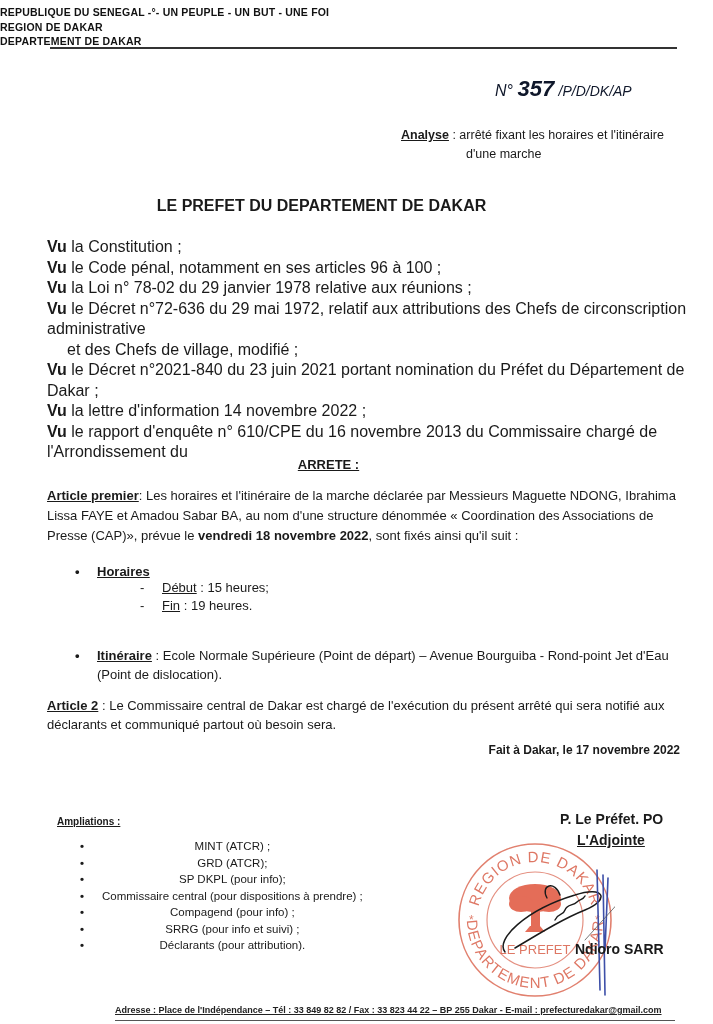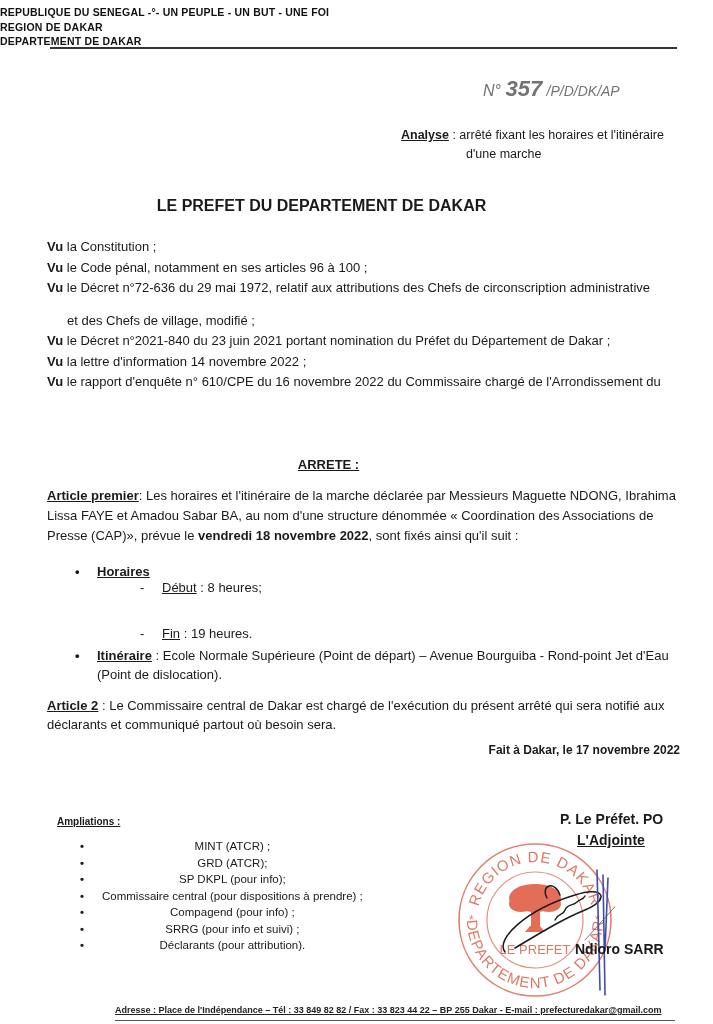--- a/index.html
+++ b/index.html
@@ -4,30 +4,30 @@
 <style>
   html, body { margin:0; padding:0; }
   body {
     width:713px; height:1024px; position:relative; overflow:hidden;
     background:#ffffff; color:#1a1a1a;
     font-family:"Liberation Sans", sans-serif;
   }
   .abs { position:absolute; }
   .hdr { left:0; width:713px; font-weight:bold; font-size:10.5px; letter-spacing:0.2px; color:#111; }
   .rule { left:50px; top:47px; width:627px; height:2px; background:#333; }
-  .ref { left:483px; top:76px; font-style:italic; font-size:16px; color:#737373; }
+  .ref { left:495px; top:76px; font-style:italic; font-size:16px; color:#0f172a; }
   .ref .num { font-size:22px; font-weight:bold; }
   .ref .suffix { font-size:14px; }
   .analyse { left:401px; top:126px; width:300px; font-size:12.5px; line-height:19px; }
   .analyse .lbl { font-weight:bold; text-decoration:underline; }
   .analyse .l2 { padding-left:65px; }
   .title { left:0; width:643px; top:197px; text-align:center; font-weight:bold; font-size:16px; }
-  .vus { left:47px; top:237px; width:640px; font-size:13px; line-height:20.5px; }
+  .vus { left:47px; top:237px; width:640px; font-size:16px; line-height:20.5px; }
   .vus b { font-weight:bold; }
-  .vus .ind { padding-left:20px;margin-top:12px; }
+  .vus .ind { padding-left:20px; }
   .arrete { left:0; width:657px; top:457px; text-align:center; font-weight:bold; font-size:13px; text-decoration:underline; }
   .art1 { left:47px; top:486px; width:634px; font-size:13px; line-height:20px; }
   .u-b { font-weight:bold; text-decoration:underline; }
   .bullet { font-size:13px; }
   .hor { left:75px; top:564px; font-size:13px; }
   .dash { font-size:13px; line-height:18px; }
   .itin { left:75px; top:646px; width:606px; font-size:13px; line-height:19px; }
   .art2 { left:47px; top:696px; width:634px; font-size:13px; line-height:19px; }
   .fait { right:33px; top:743px; font-weight:bold; font-size:12px; }
   .ampl-lbl { left:57px; top:816px; font-size:10px; font-weight:bold; text-decoration:underline; }
@@ -59,37 +59,38 @@
 <div class="abs analyse">
   <div><span class="lbl">Analyse</span><span> : arrêté fixant les horaires et l'itinéraire</span></div>
   <div class="l2">d'une marche</div>
 </div>
 
 <div class="abs title">LE PREFET DU DEPARTEMENT DE DAKAR</div>
 
 <div class="abs vus">
   <div><b>Vu</b><span> la Constitution ;</span></div>
   <div><b>Vu</b><span> le Code pénal, notamment en ses articles 96 à 100 ;</span></div>
+  <div><b>Vu</b><span> la Loi n° 78-02 du 29 janvier 1978 relative aux réunions ;</span></div>
   <div><b>Vu</b><span> le Décret n°72-636 du 29 mai 1972, relatif aux attributions des Chefs de circonscription    administrative</span></div>
   <div class="ind">et des Chefs de village, modifié ;</div>
   <div><b>Vu</b><span> le Décret n°2021-840 du 23 juin 2021 portant nomination du Préfet du Département de Dakar ;</span></div>
   <div><b>Vu</b><span> la lettre d'information 14 novembre 2022 ;</span></div>
-  <div><b>Vu</b><span> le rapport d'enquête n° 610/CPE du 16 novembre 2022 du Commissaire chargé de l'Arrondissement du</span></div>
+  <div><b>Vu</b><span> le rapport d'enquête n° 610/CPE du 16 novembre 2013 du Commissaire chargé de l'Arrondissement du</span></div>
 </div>
 
 <div class="abs arrete">ARRETE :</div>
 
 <div class="abs art1">
   <span class="u-b">Article premier</span><span>: Les horaires et l'itinéraire de la marche déclarée par Messieurs Maguette NDONG, Ibrahima Lissa FAYE et Amadou Sabar BA, au nom d'une structure dénommée «  Coordination des Associations de Presse (CAP)», prévue le </span><b>vendredi 18 novembre 2022</b><span>, sont fixés ainsi qu'il suit :</span>
 </div>
 
 <div class="abs hor">
   <div><span class="bullet" style="display:inline-block;width:22px;font-weight:bold;">•</span><span class="u-b">Horaires</span></div>
-  <div class="dash" style="padding-left:65px;"><span style="display:inline-block;width:22px;">-</span><span style="text-decoration:underline">Début</span><span> : 8 heures;</span></div>
-  <div class="dash" style="padding-left:65px;margin-top:28px;"><span style="display:inline-block;width:22px;">-</span><span style="text-decoration:underline">Fin</span><span> : 19 heures.</span></div>
+  <div class="dash" style="padding-left:65px;"><span style="display:inline-block;width:22px;">-</span><span style="text-decoration:underline">Début</span><span> : 15 heures;</span></div>
+  <div class="dash" style="padding-left:65px;"><span style="display:inline-block;width:22px;">-</span><span style="text-decoration:underline">Fin</span><span> : 19 heures.</span></div>
 </div>
 
 <div class="abs itin">
   <div style="display:flex;">
     <span style="flex:0 0 22px;font-weight:bold;">•</span>
     <div><span class="u-b">Itinéraire</span><span> : Ecole Normale Supérieure (Point de départ) – Avenue Bourguiba - Rond-point Jet d'Eau (Point de dislocation).</span></div>
   </div>
 </div>
 
 <div class="abs art2">

